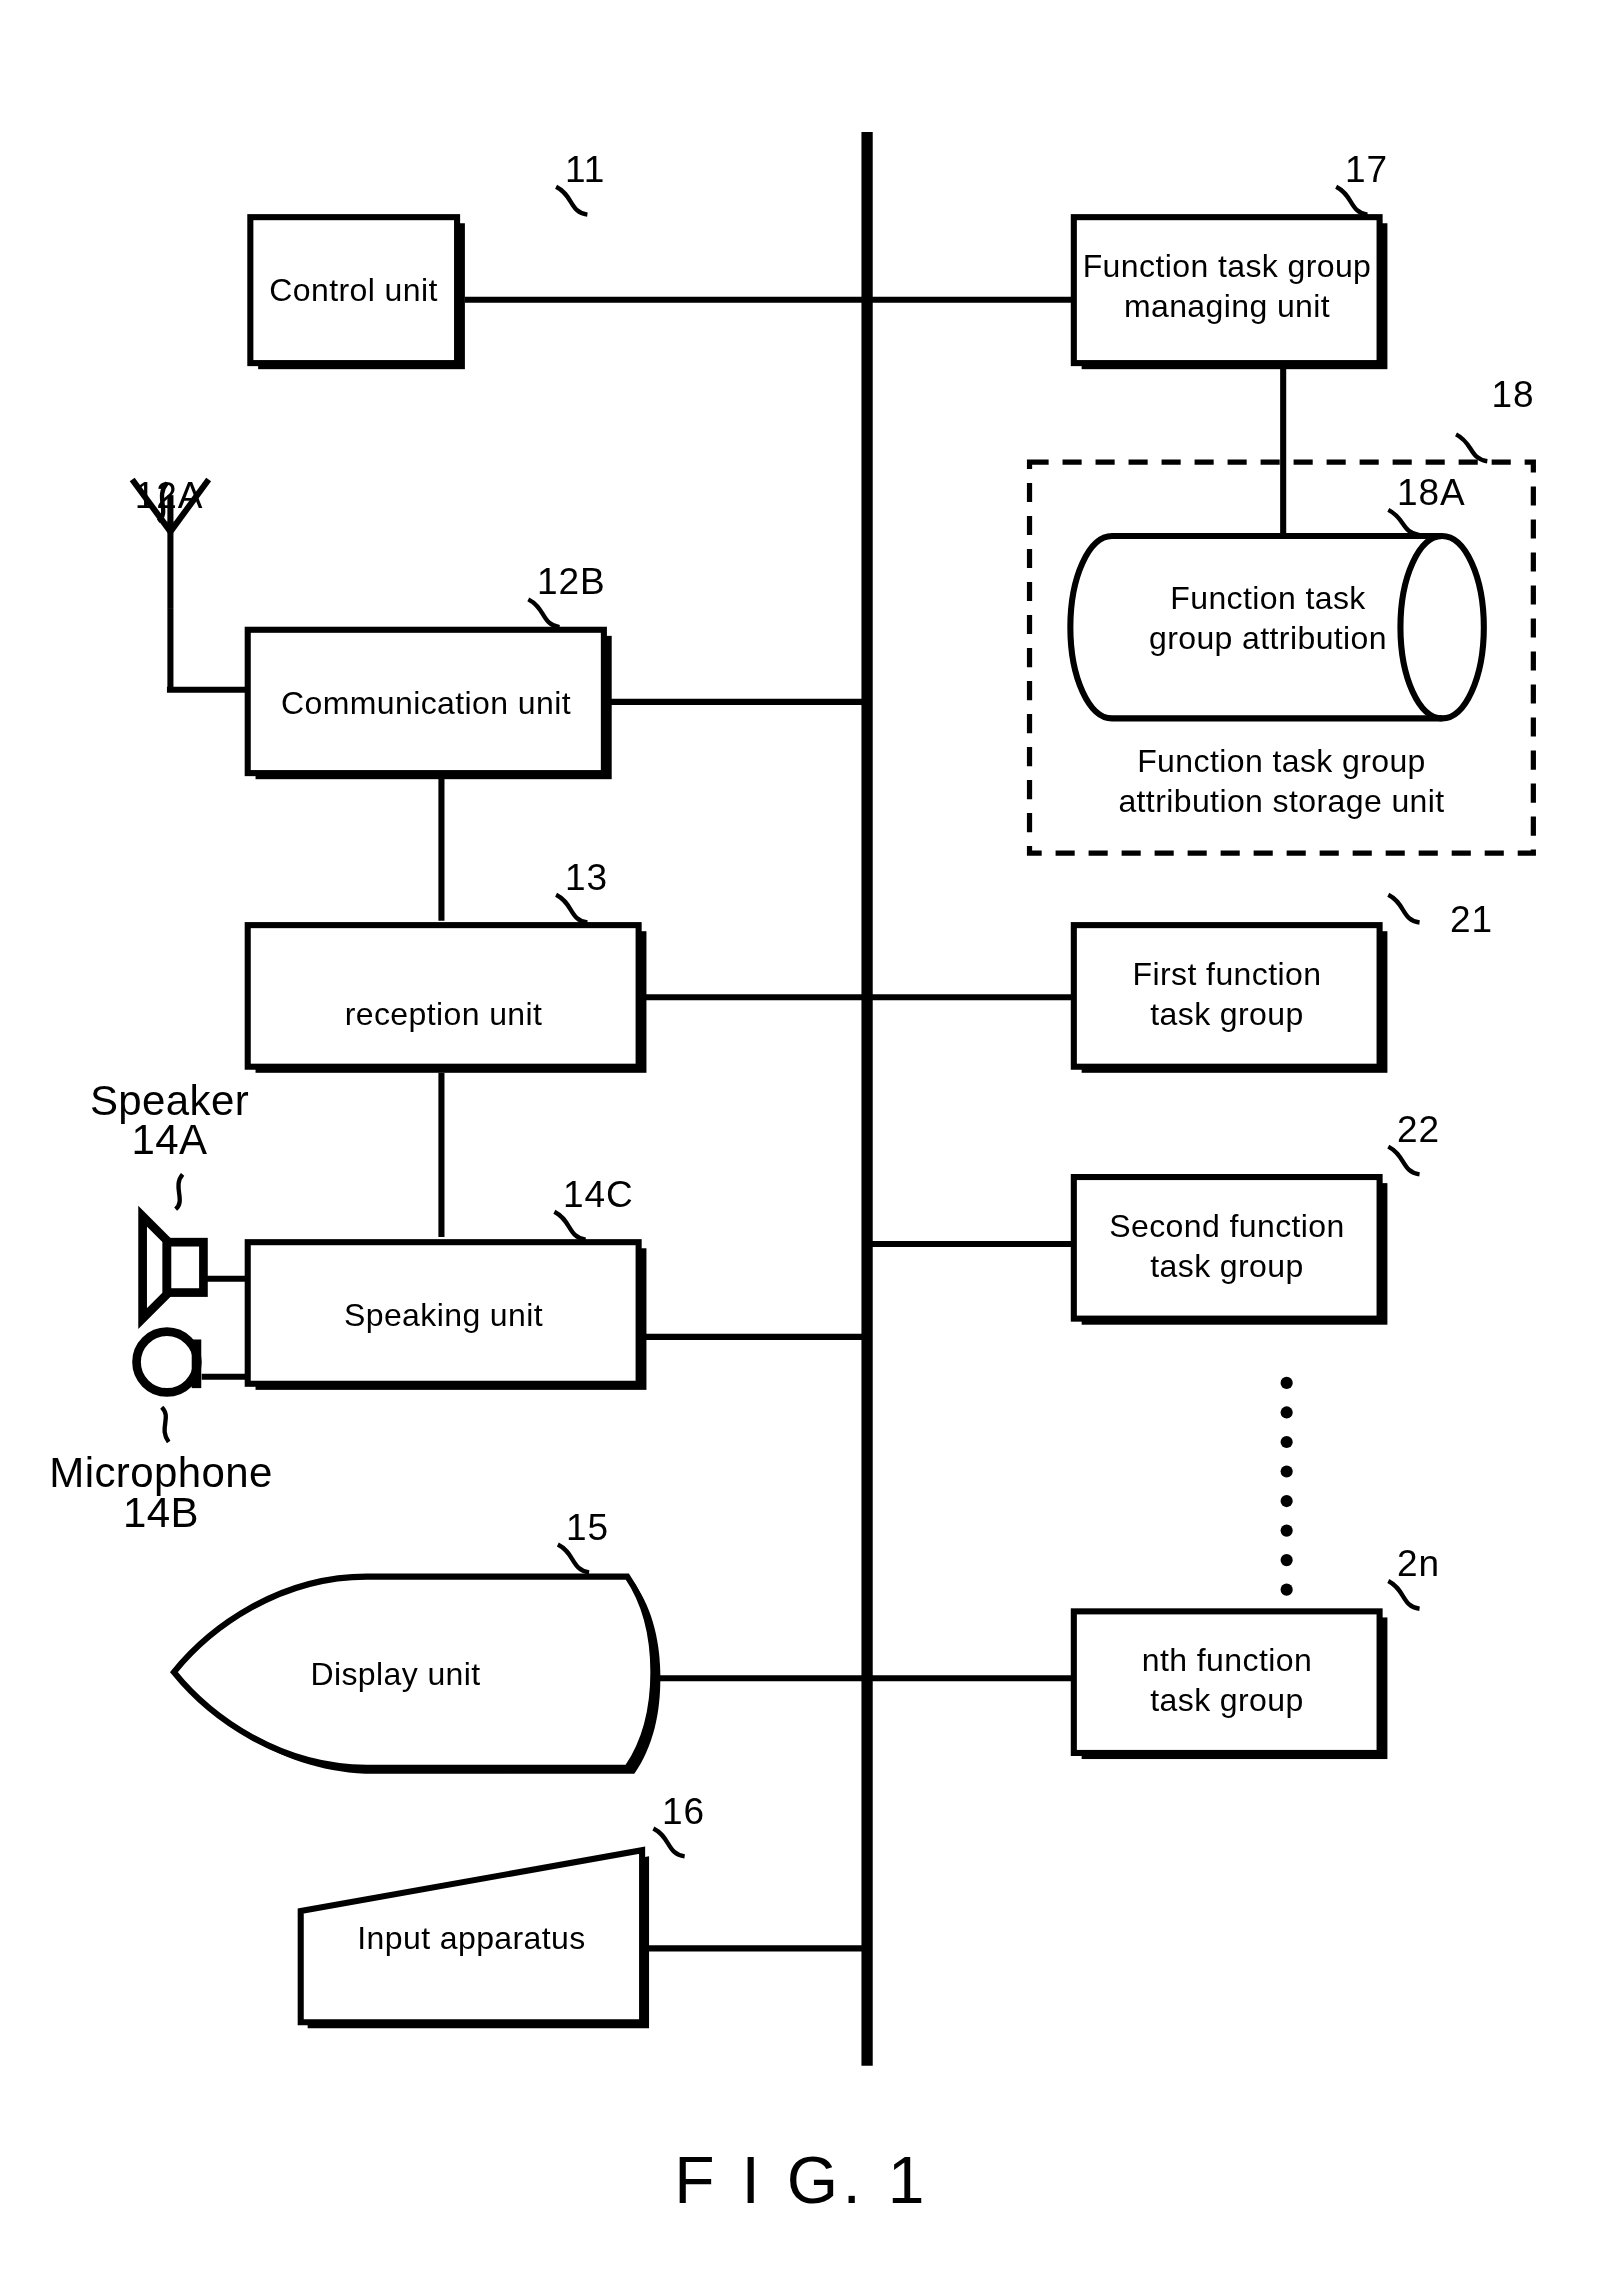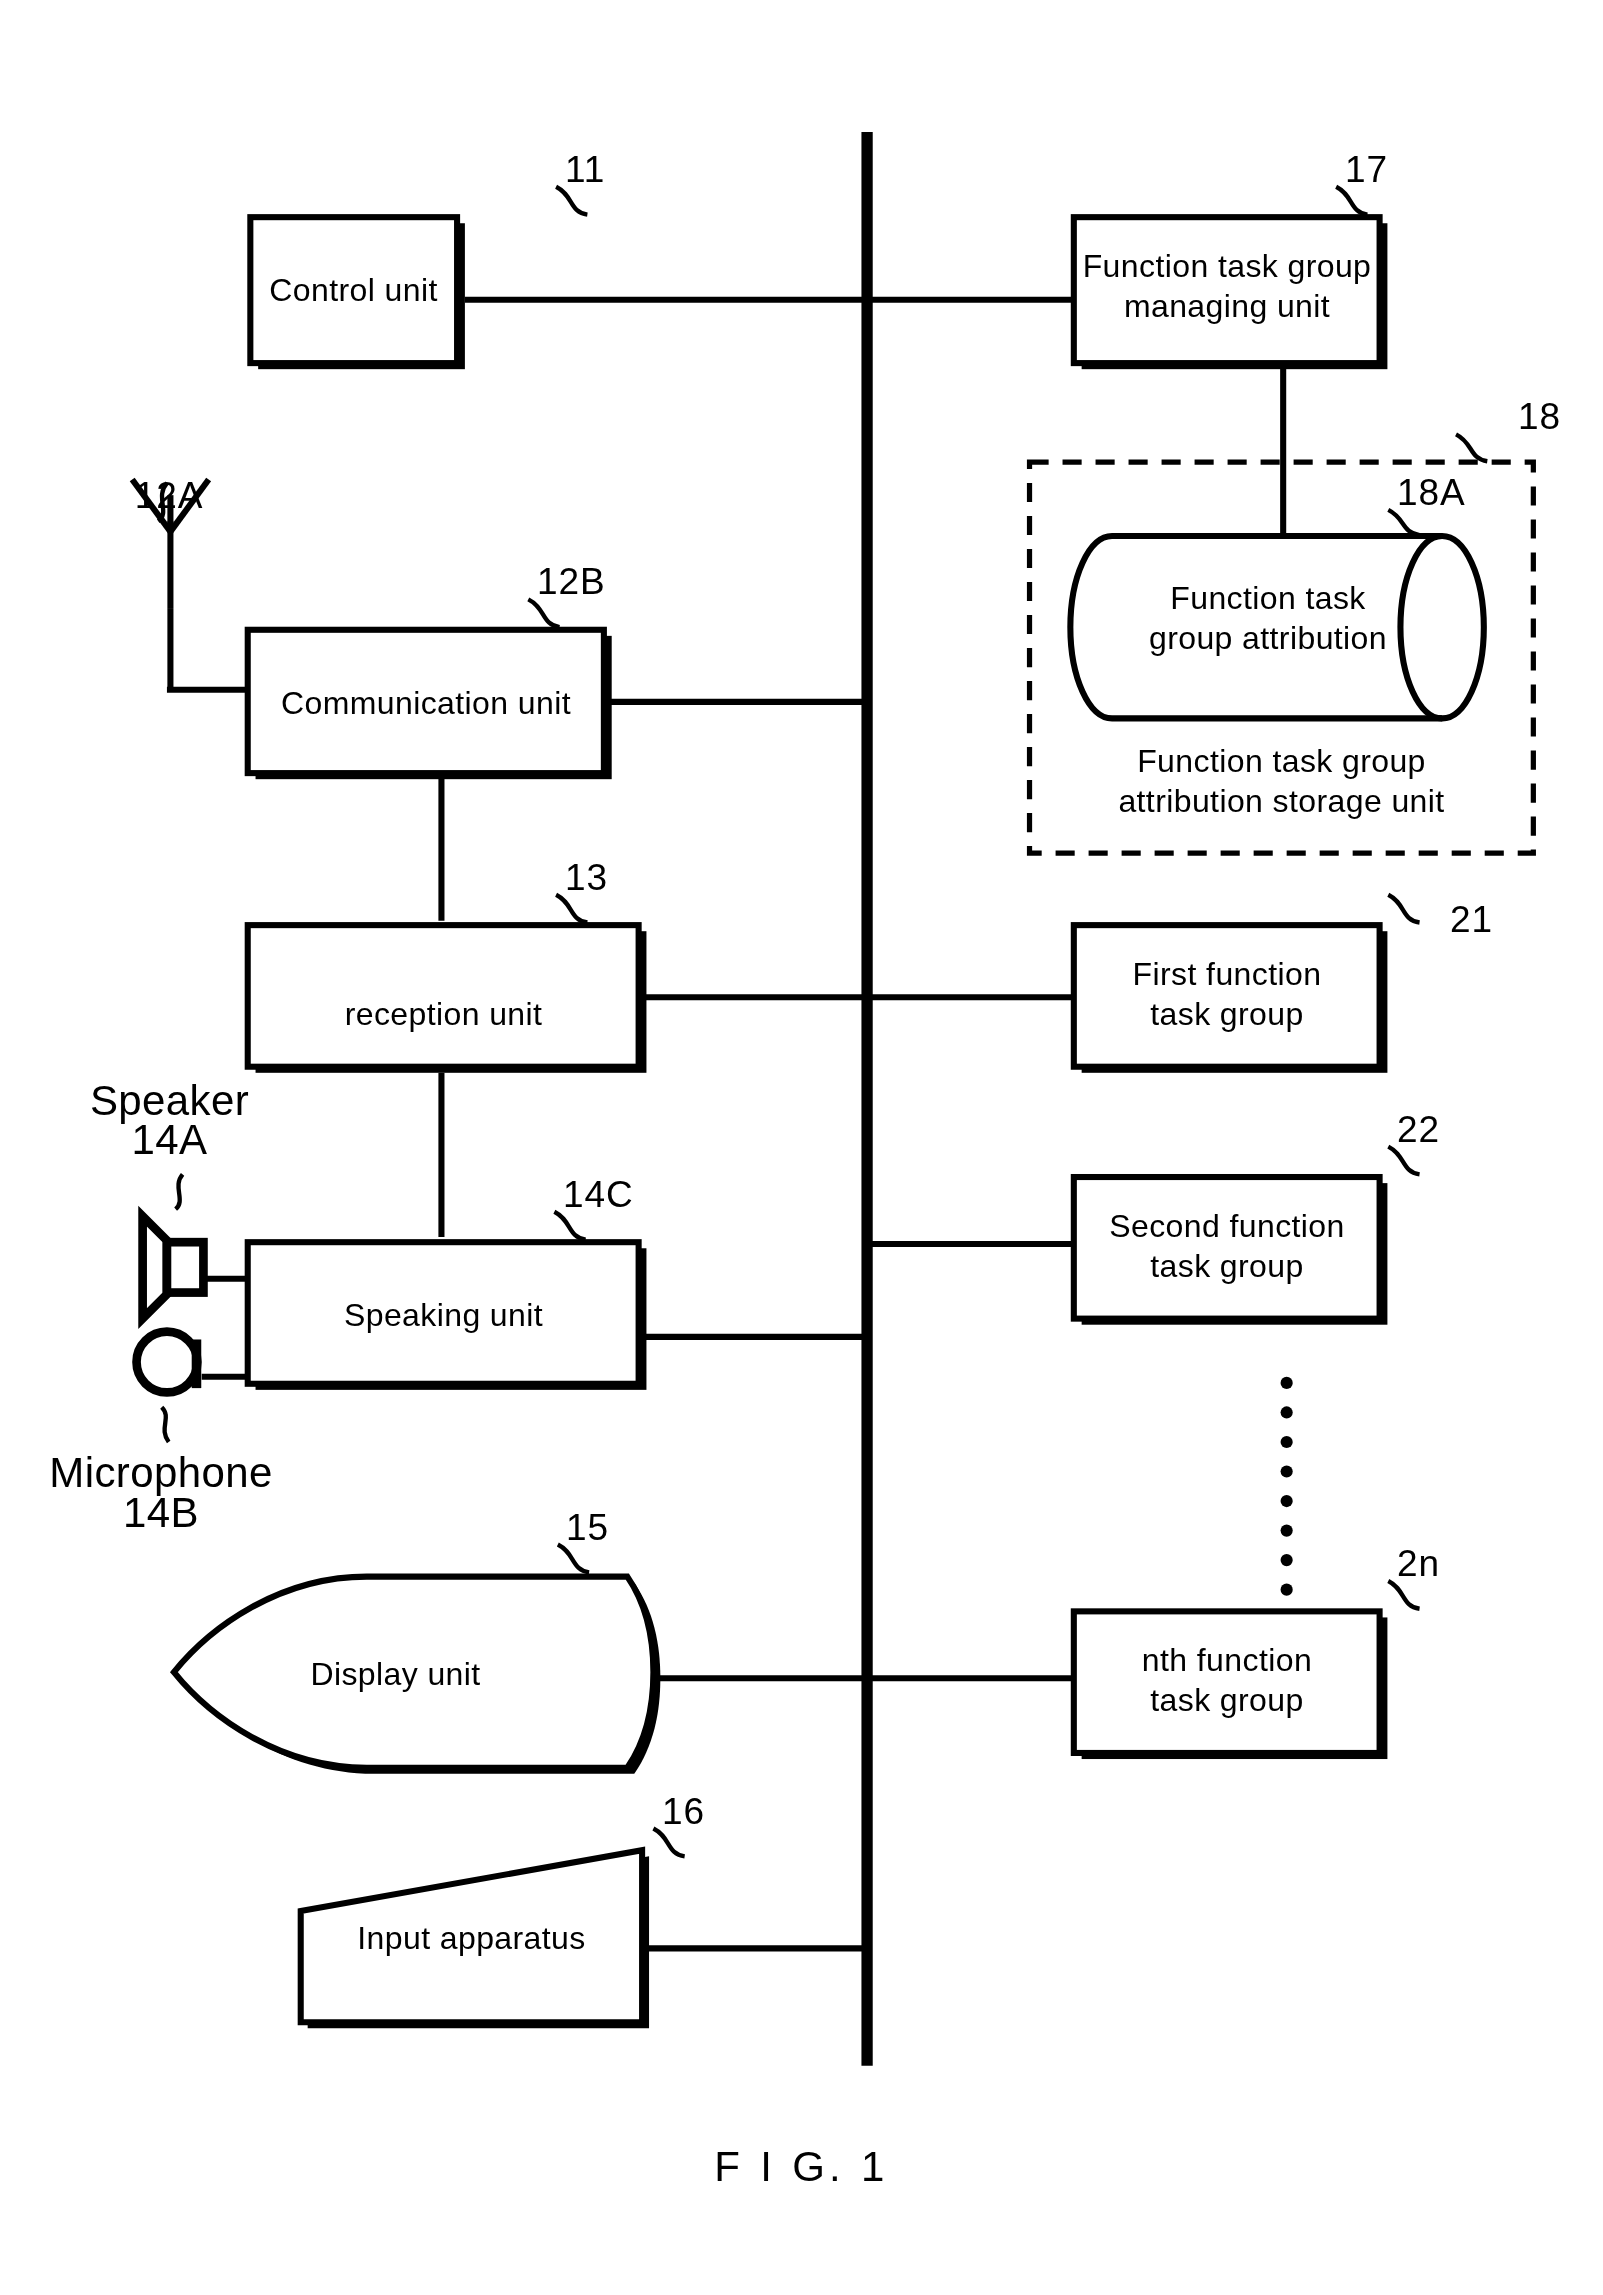--- a/index.html
+++ b/index.html
@@ -39,21 +39,21 @@
   }
   .reflabel {
     font-size: 37px;
     letter-spacing: 0.9px;
   }
   .sidelabel {
     font-size: 42px;
     line-height: 1.12;
   }
   .figcaption {
-    font-size: 42px;
+    font-size: 66px;
     letter-spacing: 4.3px;
   }
 </style>
 </head>
 <body>
 
 <div id="figure-root">
 
   <svg id="figure-svg" viewBox="0 0 1845 2642" xmlns="http://www.w3.org/2000/svg">
 
@@ -246,21 +246,21 @@
   <div class="lbl reflabel" style="left:565px; top:856px; width:96px; text-align:left;">13</div>
 
   <div class="lbl reflabel" style="left:563px; top:1173px; width:113px; text-align:left;">14C</div>
 
   <div class="lbl reflabel" style="left:566px; top:1506px; width:96px; text-align:left;">15</div>
 
   <div class="lbl reflabel" style="left:662px; top:1790px; width:96px; text-align:left;">16</div>
 
   <div class="lbl reflabel" style="left:1345px; top:148px; width:96px; text-align:left;">17</div>
 
-  <div class="lbl reflabel" style="left:1465px; top:395px; width:96px; text-align:right;">18</div>
+  <div class="lbl reflabel" style="left:1465px; top:373px; width:96px; text-align:center;">18</div>
 
   <div class="lbl reflabel" style="left:1397px; top:471px; width:139px; text-align:left;">18A</div>
 
   <div class="lbl reflabel" style="left:1397px; top:856px; width:96px; text-align:right;margin-top:42px;">21</div>
 
   <div class="lbl reflabel" style="left:1397px; top:1108px; width:96px; text-align:left;">22</div>
 
   <div class="lbl reflabel" style="left:1397px; top:1542px; width:96px; text-align:left;">2n</div>
 
   <div class="lbl figcaption" style="left:0px; top:2142px; width:1603px;">F I G. 1</div>

